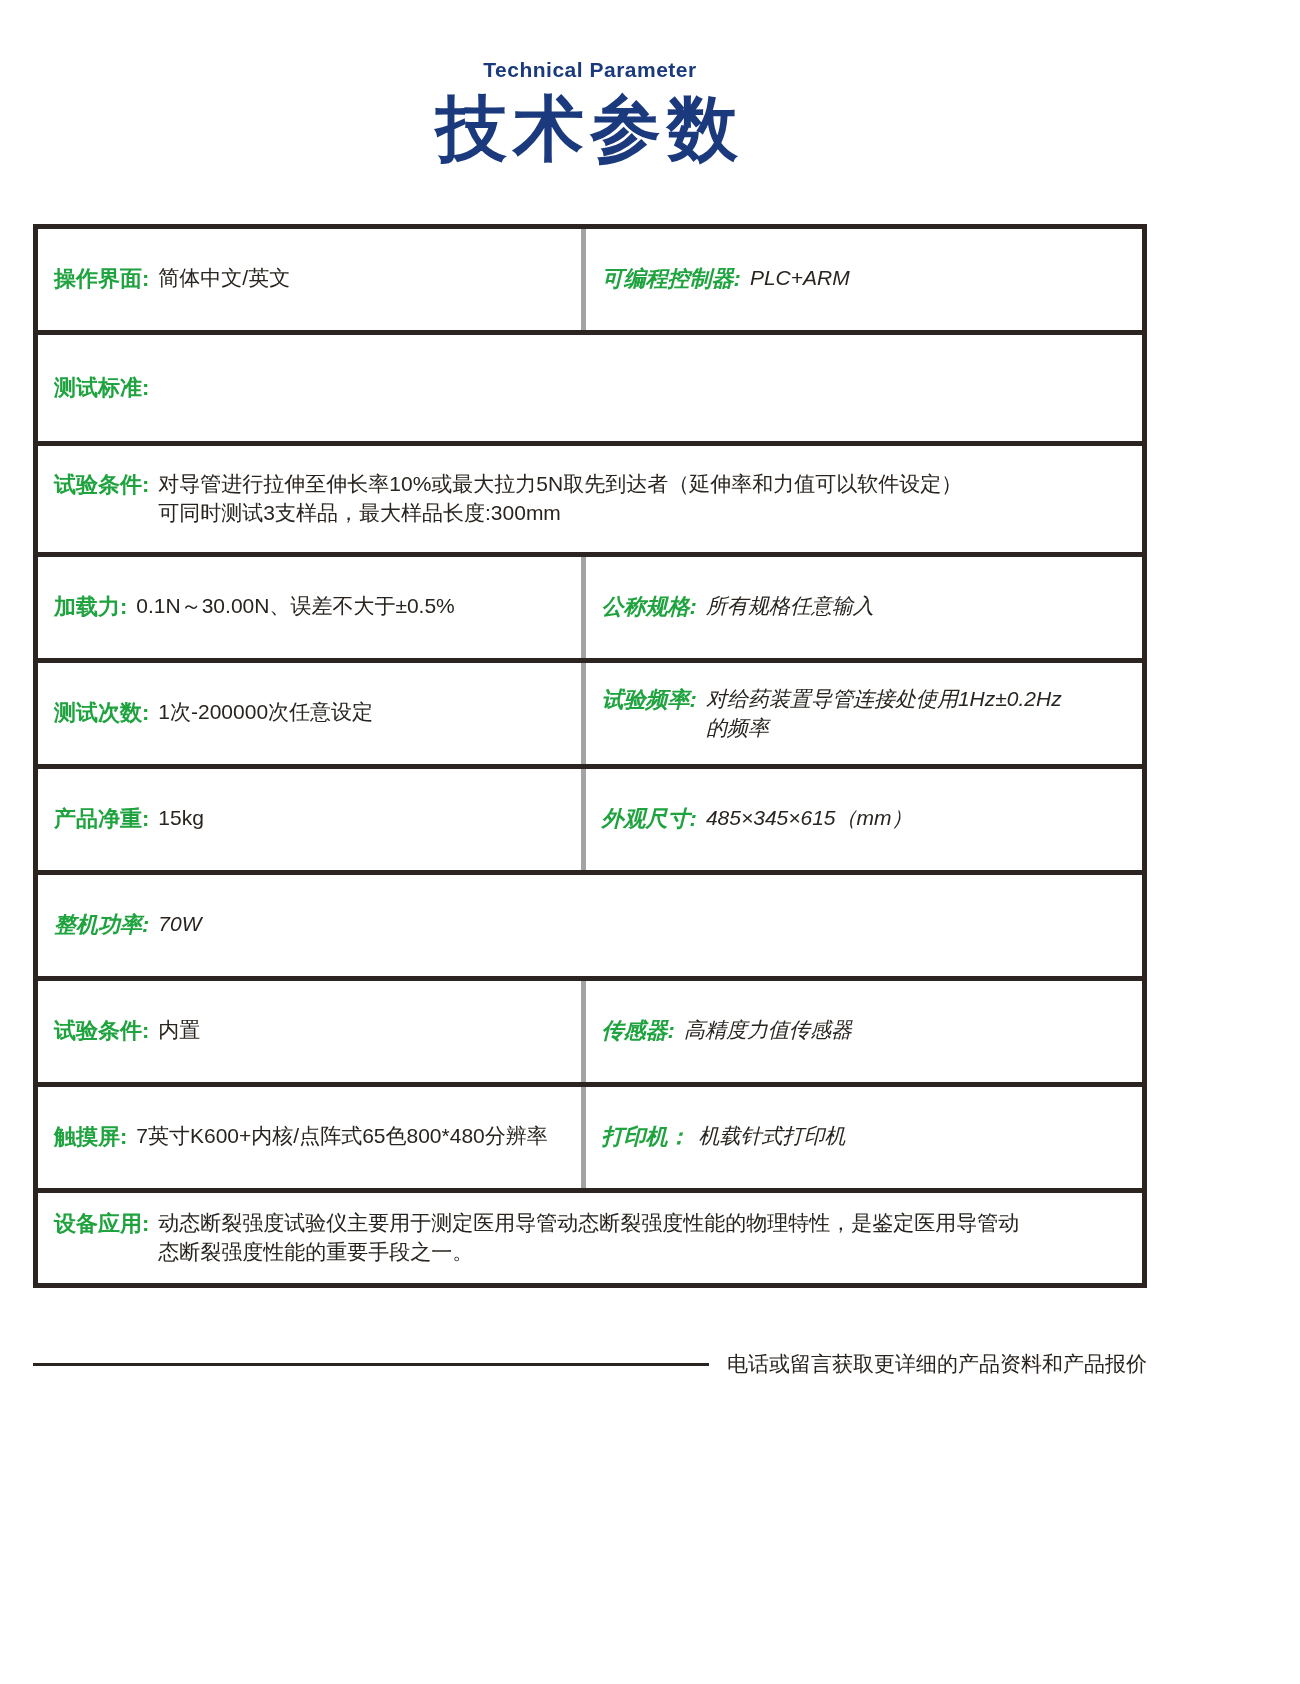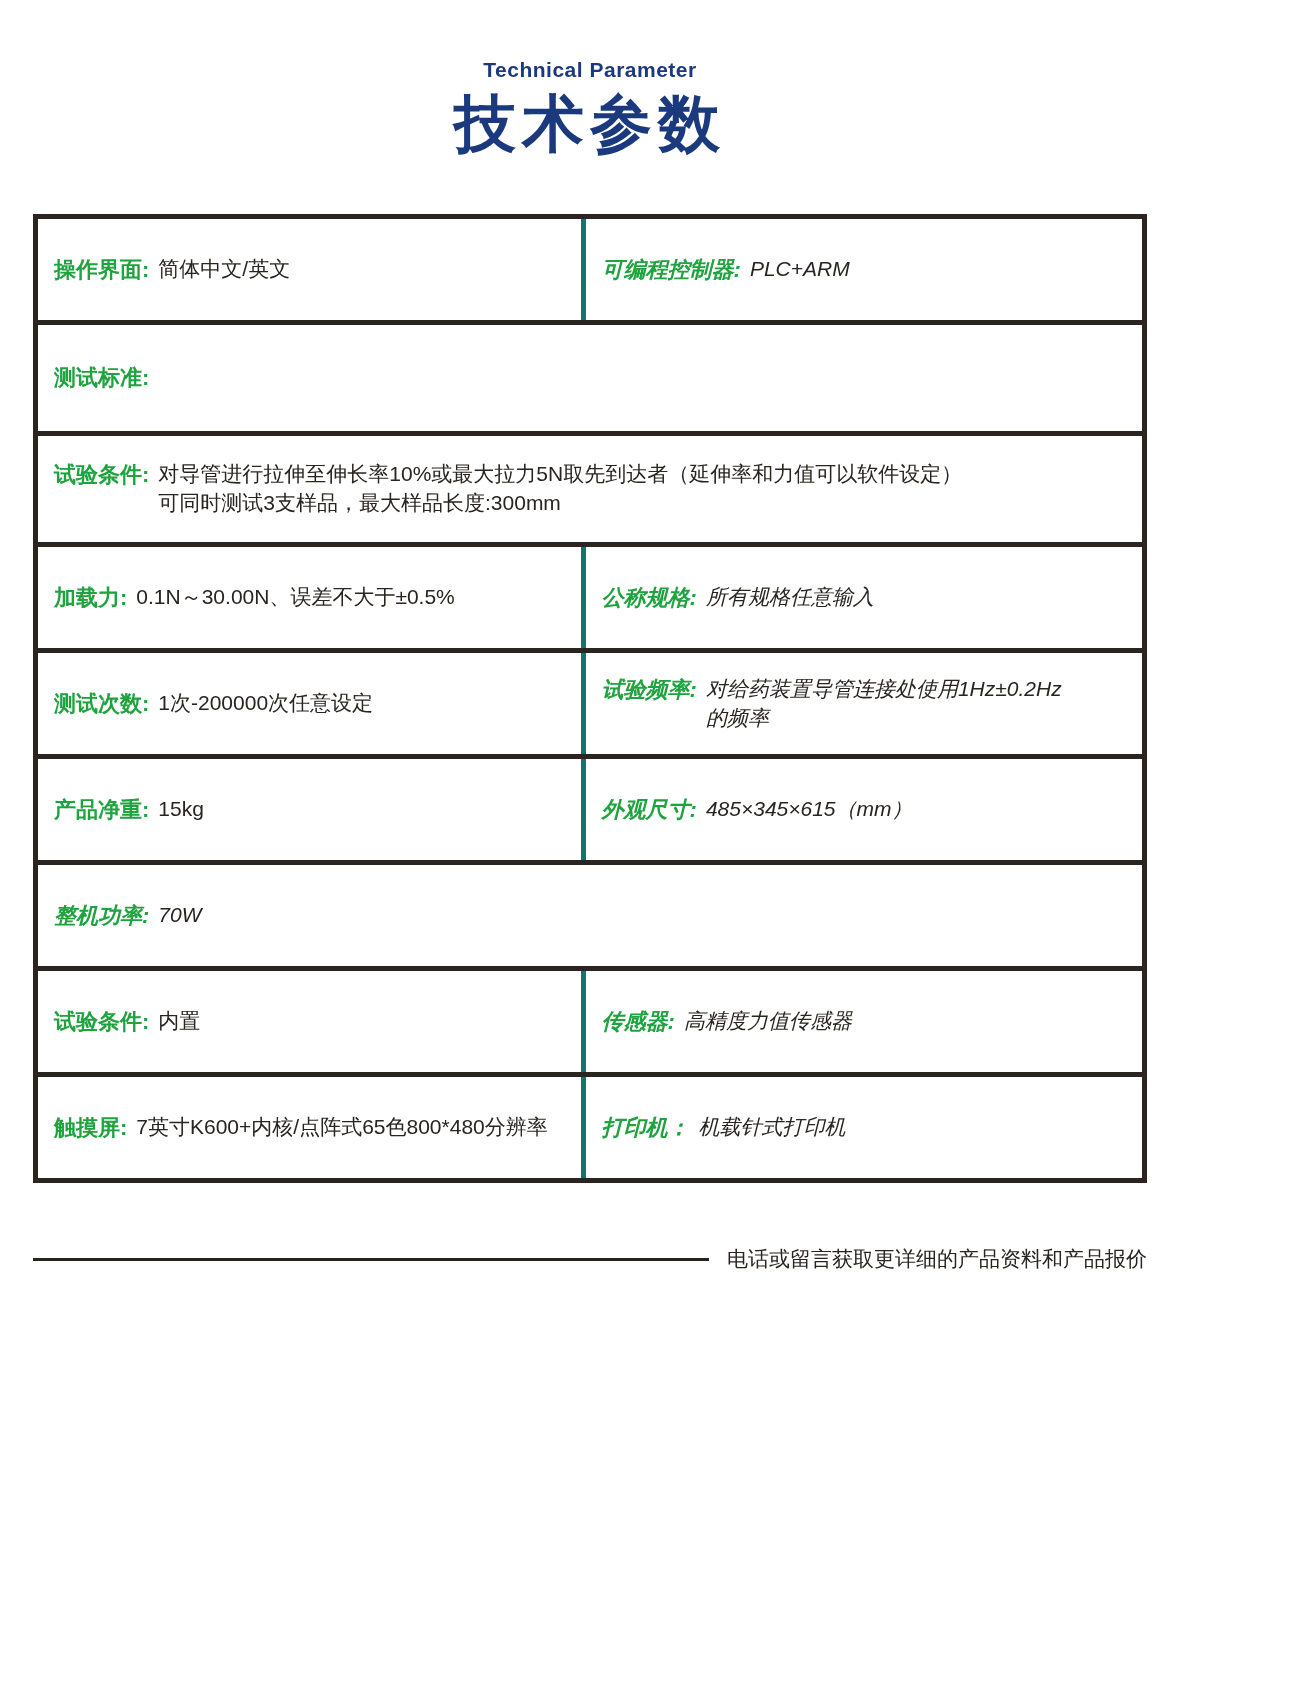--- a/index.html
+++ b/index.html
@@ -16,42 +16,42 @@
   
   header { text-align: center; }
   .subtitle {
     font-size: 21px;
     font-weight: bold;
     color: #1b3a7d;
     letter-spacing: 0.5px;
   }
   .title {
     margin-top: 8px;
-    font-size: 62px;
+    font-size: 71px;
     font-weight: bold;
     color: #1b3a7d;
     letter-spacing: 6px;
     line-height: 1.1;
   }
 
   
   .param-table {
     width: 1114px;
     margin: 56px auto 0 auto;
     border: 5px solid #2b2420;
   }
   .row { display: flex; border-top: 5px solid #2b2420; }
   .row:first-child { border-top: none; }
   .cell {
     min-height: 101px;
     padding: 12px 10px 12px 16px;
     display: flex;
     align-items: center;
   }
-  .cell-left  { width: 49.6%; border-right: 5px solid #0f766e; }
+  .cell-left  { width: 49.6%; border-right: 5px solid #a3a3a3; }
   .cell-right { width: 50.4%; font-style: italic; }
   .cell-full  { width: 100%; }
   .row-tall .cell { min-height: 106px; }
   .row-last .cell { min-height: 90px; }
 
   .pair { display: flex; align-items: flex-start; width: 100%; }
   .label {
     flex: none;
     font-size: 22px;
     font-weight: bold;
@@ -214,20 +214,31 @@
         </div>
       </div>
       <div class="cell cell-right">
         <div class="pair">
           <span class="label">打印机：</span>
           <span class="value">机载针式打印机</span>
         </div>
       </div>
     </div>
 
+    <div class="row row-last">
+      <div class="cell cell-full">
+        <div class="pair">
+          <span class="label">设备应用:</span>
+          <span class="value">
+            <div class="line">动态断裂强度试验仪主要用于测定医用导管动态断裂强度性能的物理特性，是鉴定医用导管动</div>
+            <div class="line">态断裂强度性能的重要手段之一。</div>
+          </span>
+        </div>
+      </div>
+    </div>
 
   </div>
 
   <div class="footer">
     <div class="rule"></div>
     <div class="note">电话或留言获取更详细的产品资料和产品报价</div>
   </div>
 
 </div>
 

